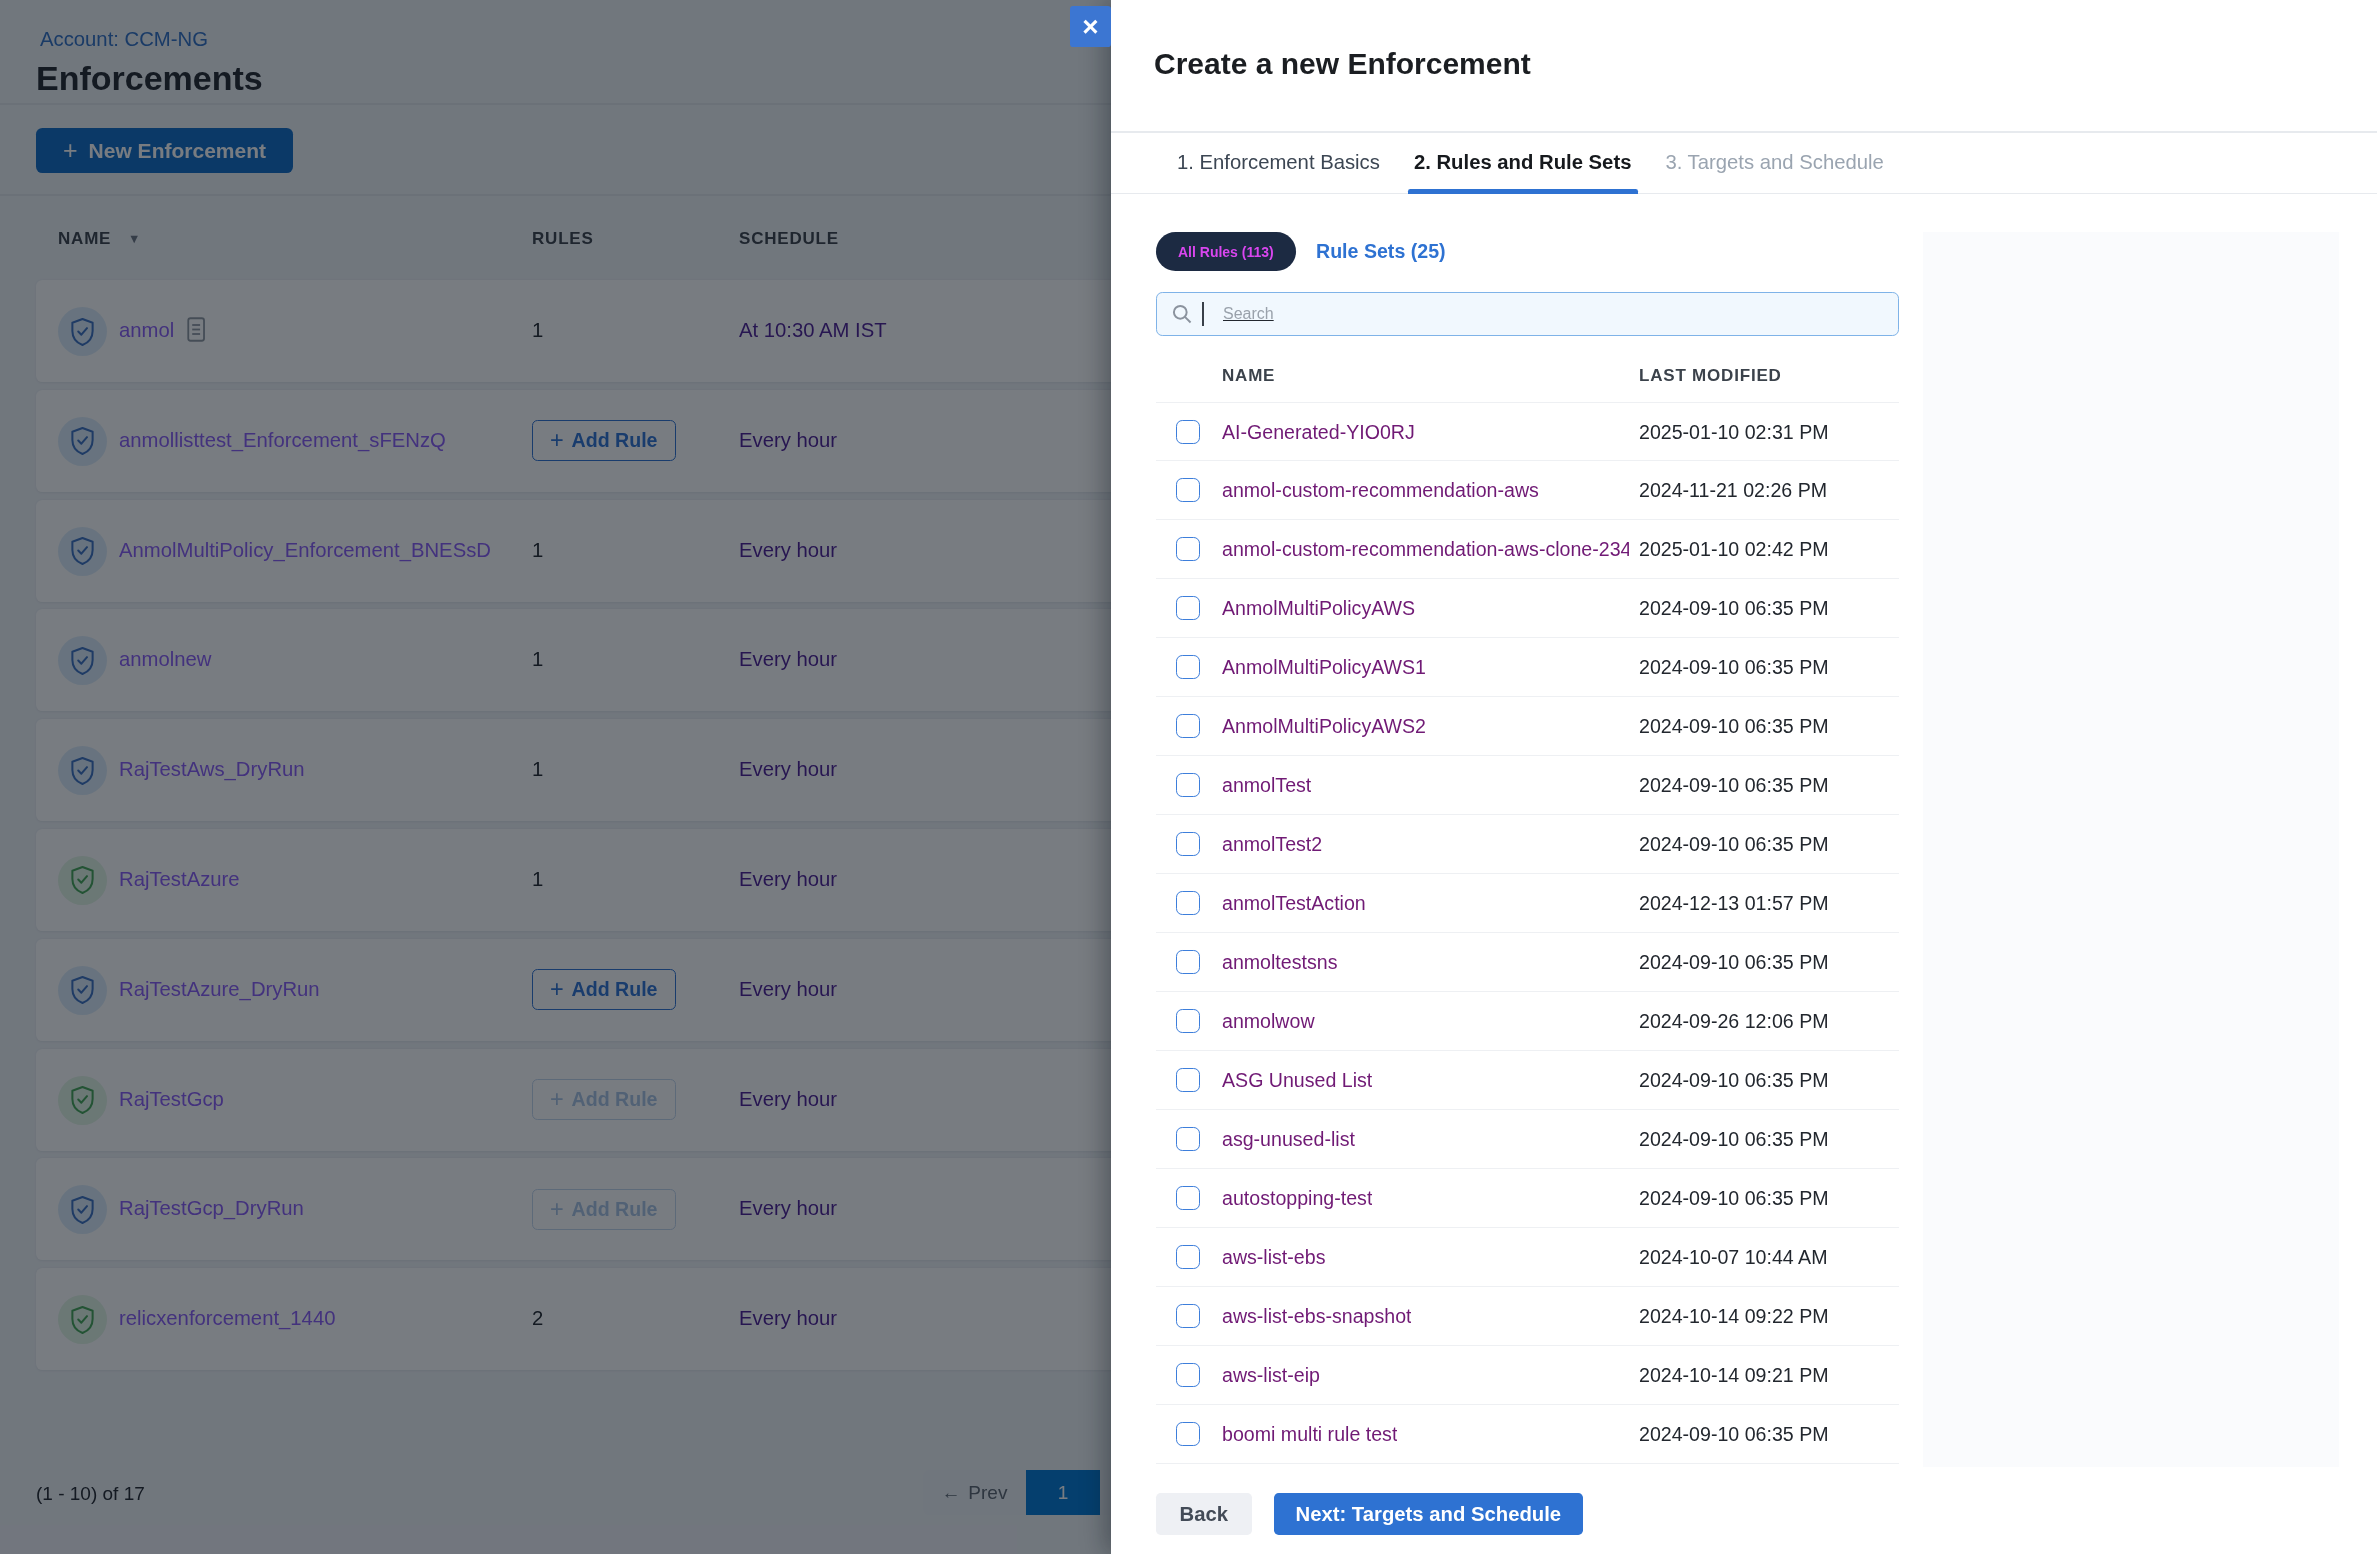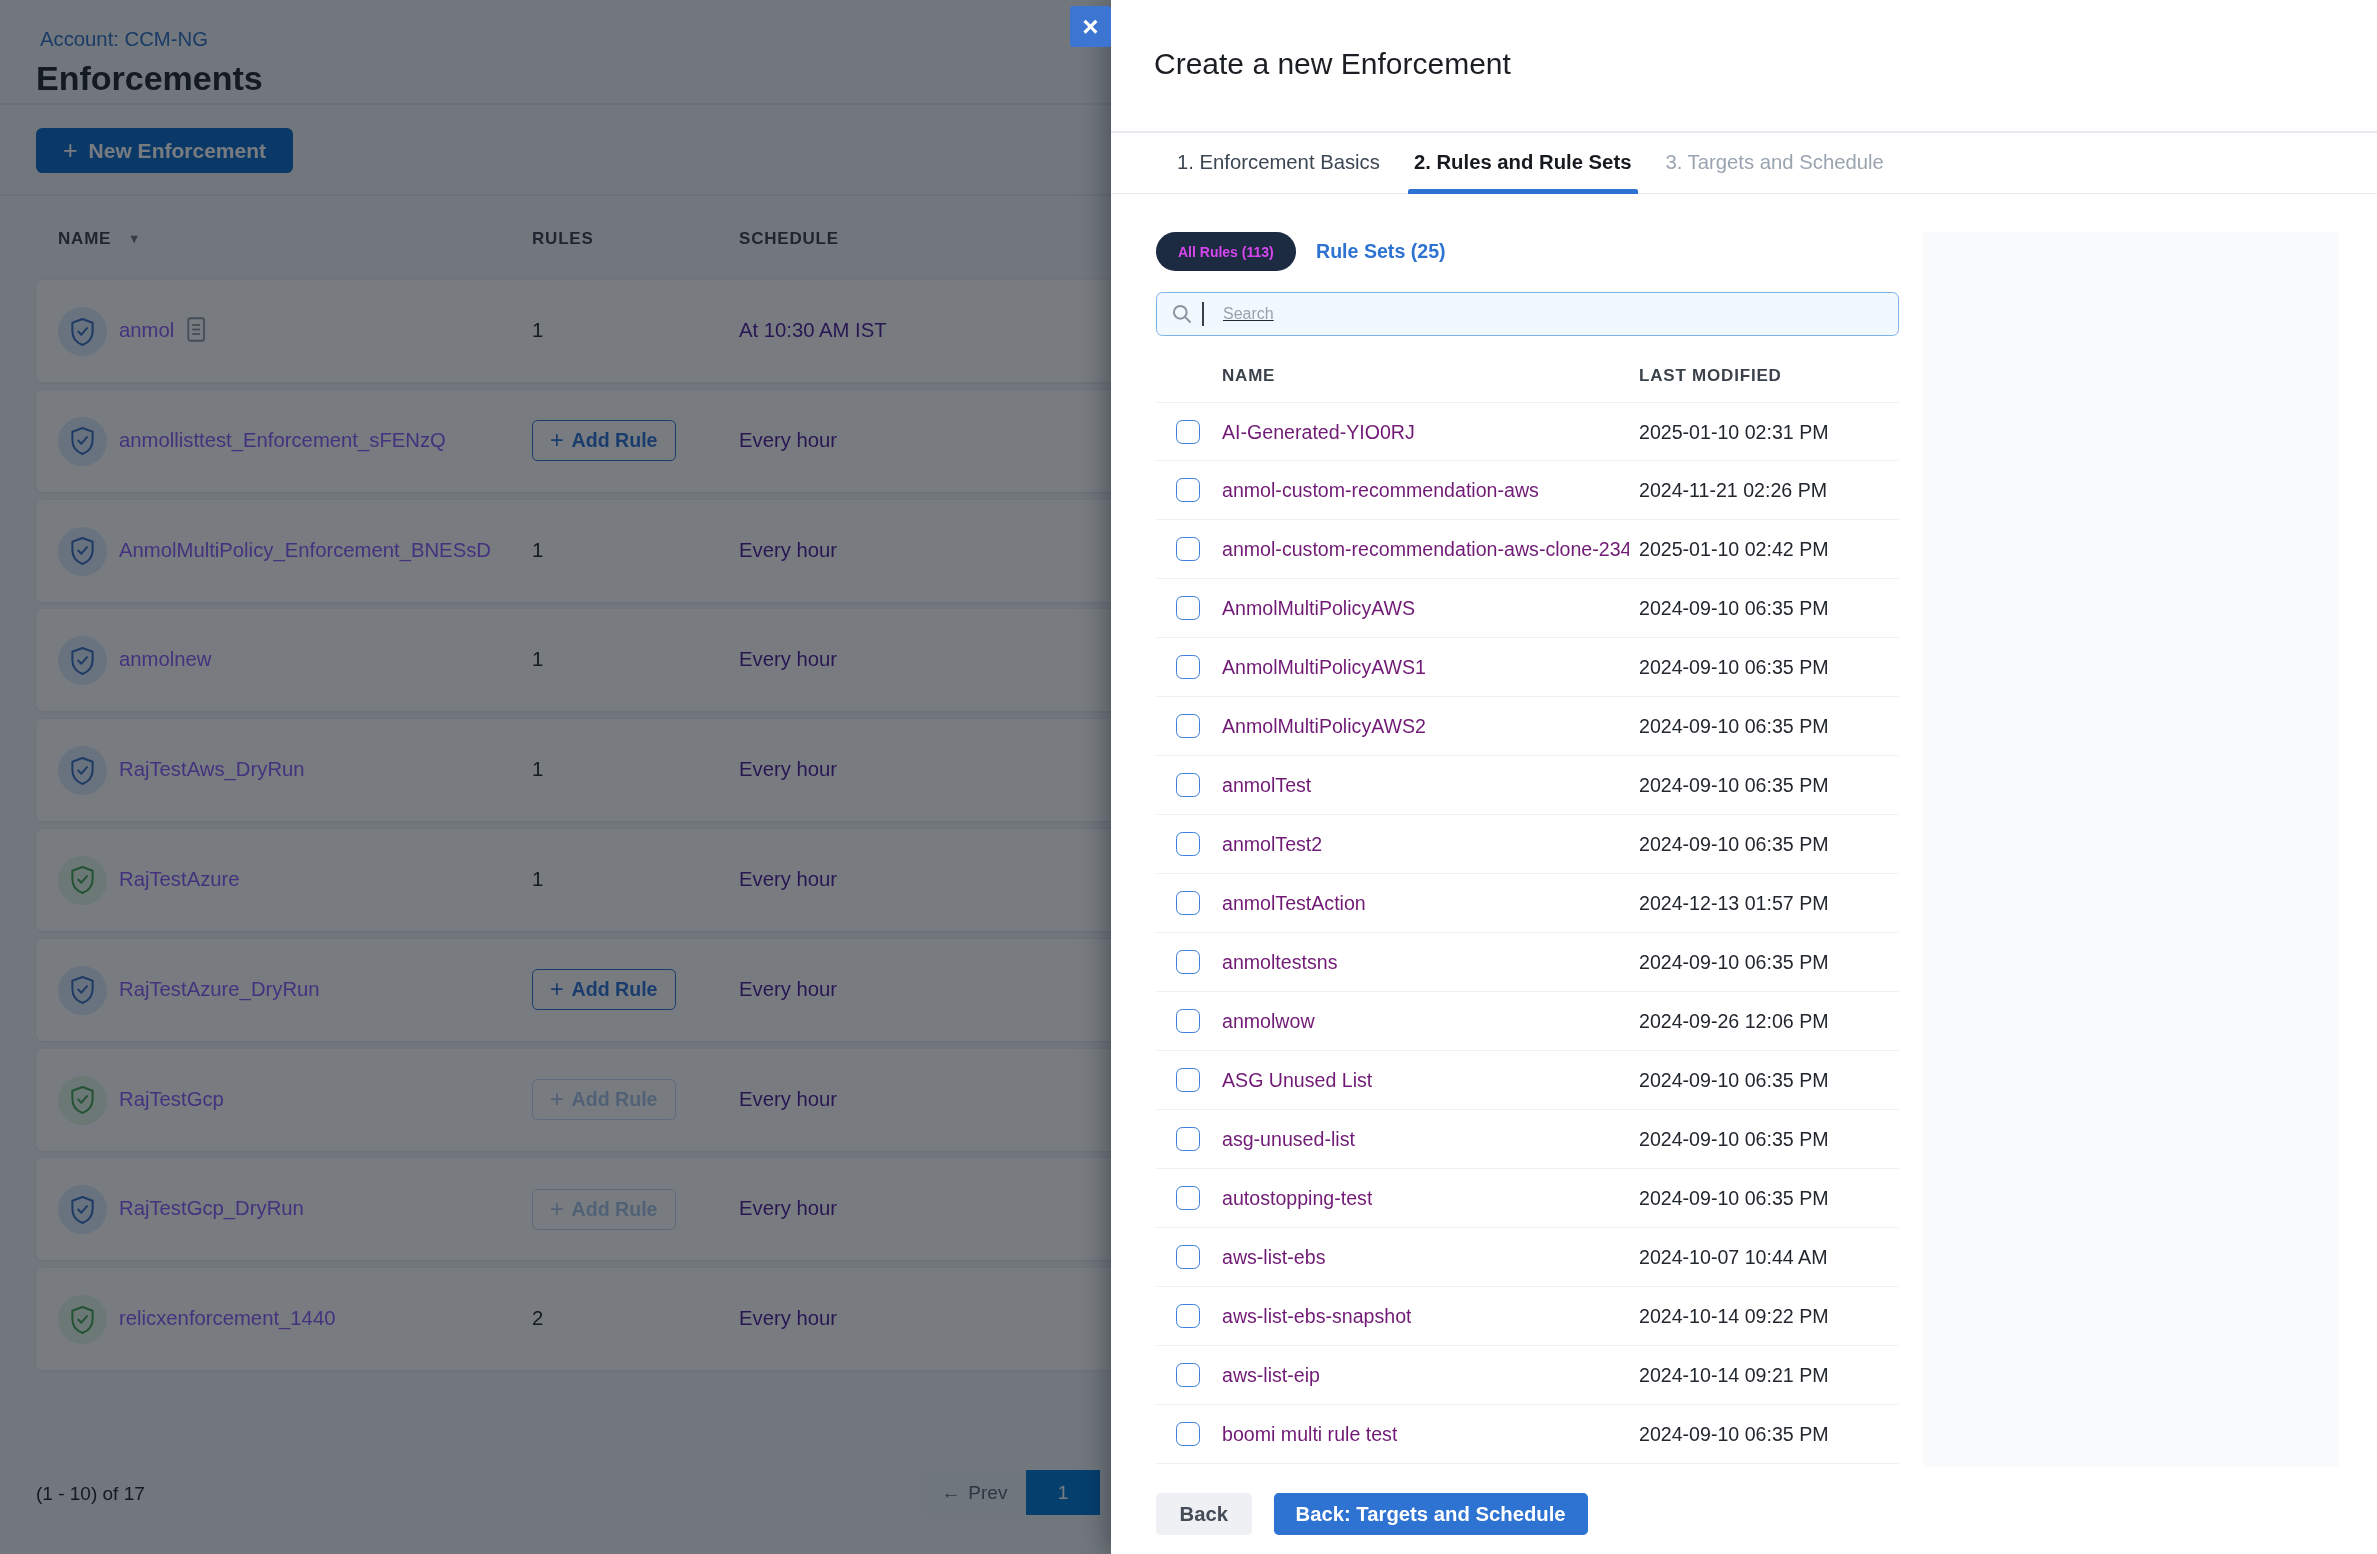--- a/index.html
+++ b/index.html
@@ -112,21 +112,21 @@
   .close-btn {
     position: absolute; left: -41px; top: 6.3px;
     width: 41px; height: 41px;
     background: #3c76d2; color: #ffffff; border: none; border-radius: 3.1px;
     font-size: 28px; font-weight: bold; line-height: 1;
     display: flex; align-items: center; justify-content: center;
     font-family: inherit; cursor: pointer;
   }
   .drawer-title {
     position: absolute; left: 43px; top: 47px;
-    font-size: 30px; font-weight: normal; color: #1b1e22;
+    font-size: 30px; font-weight: bold; color: #1b1e22;
   }
   .d-hr { position: absolute; left: 0; right: 0; top: 131px; height: 1.6px; background: #e7eaee; }
   .tabs {
     position: absolute; left: 0; right: 0; top: 131px; height: 63px;
     display: flex; align-items: center; gap: 34px; padding-left: 66px;
     border-bottom: 1.6px solid #e7eaee;
   }
   .tab { position: relative; height: 63px; display: flex; align-items: center;
          font-size: 20.3px; color: #3c4653; cursor: pointer; }
   .tab.active { color: #16191d; font-weight: bold; }
@@ -484,17 +484,17 @@
           <div class="rule-check"></div>
           <span class="rule-name">boomi multi rule test</span>
           <span class="rule-date">2024-09-10 06:35 PM</span>
         </div>
       </div>
 
     <div class="side-panel"></div>
 
     <div class="drawer-footer">
       <button class="back-btn">Back</button>
-      <button class="next-btn">Back: Targets and Schedule</button>
+      <button class="next-btn">Next: Targets and Schedule</button>
     </div>
   </div>
 </div>
 
 
 </body></html>

